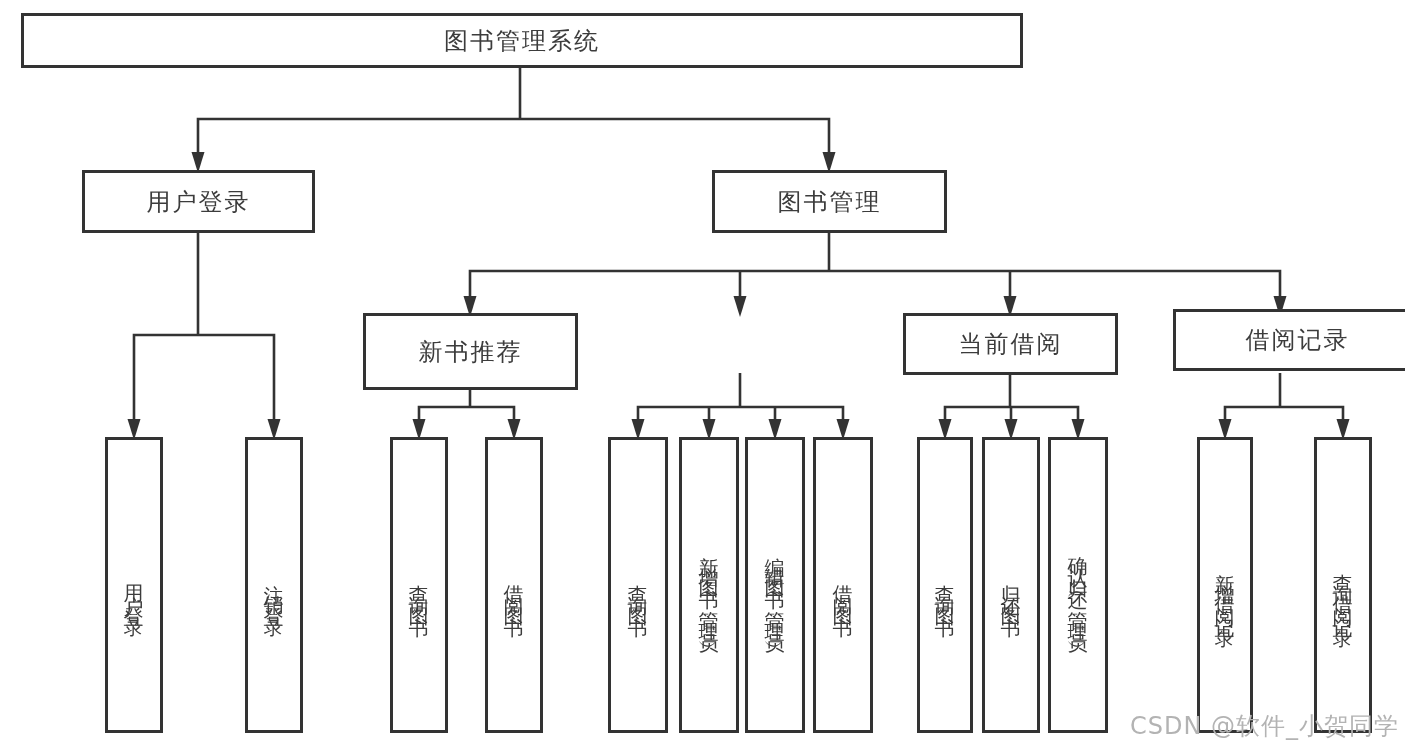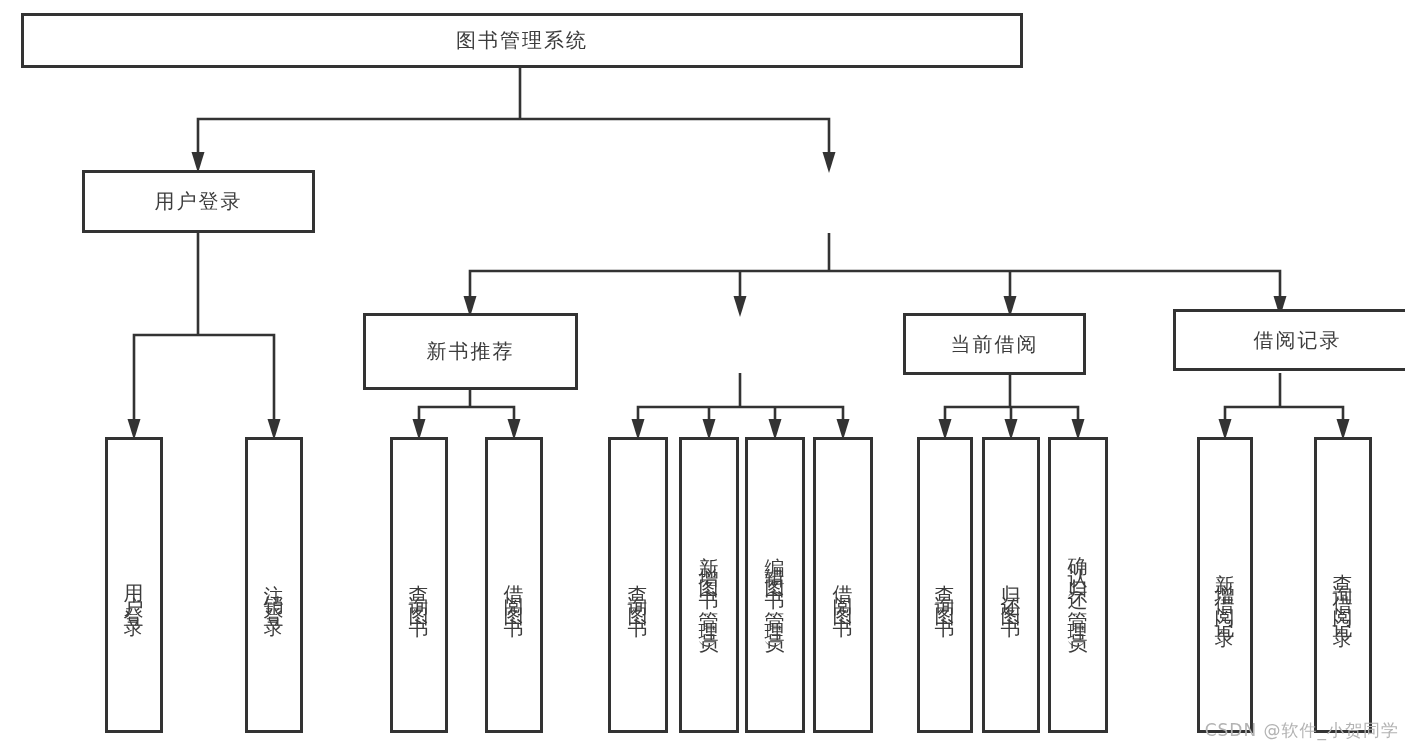--- a/index.html
+++ b/index.html
@@ -30,21 +30,21 @@
   #connectors polygon{
     fill:var(--line);
     stroke:none;
   }
   .hbox{
     position:absolute;
     box-sizing:border-box;
     border:3px solid var(--line);
     background:var(--background);
     display:flex;align-items:center;justify-content:center;
-    font-size:20px;
+    font-size:24px;
     letter-spacing:2px;
     color:var(--text);
     white-space:nowrap;
   }
   .vbox{
     position:absolute;
     top:437px;height:296px;
     box-sizing:border-box;
     border:3px solid var(--line);
     background:var(--background);
@@ -56,21 +56,21 @@
     font-size:20px;
     line-height:1.1;
     letter-spacing:11px;
     margin-bottom:-11px;
     color:var(--text);
     white-space:nowrap;
   }
   #watermark{
     position:absolute;
     right:6px;bottom:5px;
-    font-size:17px;
+    font-size:24px;
     color:var(--watermark);
     letter-spacing:1px;
     white-space:nowrap;
   }
 </style>
 </head>
 <body>
 
 <div id="canvas">
 
@@ -122,25 +122,28 @@
     <polygon points="1336.5,419 1349.5,419 1343,440"></polygon>
   </svg>
 
   <div class="hbox" style="left:21px;top:13px;width:1002px;height:55px">
     <span>图书管理系统</span>
   </div>
 
   <div class="hbox" style="left:82px;top:170px;width:233px;height:63px">
     <span>用户登录</span>
   </div>
+  <div class="hbox" style="left:712px;top:170px;width:235px;height:63px">
+    <span>图书管理</span>
+  </div>
 
   <div class="hbox" style="left:363px;top:313px;width:215px;height:77px">
     <span>新书推荐</span>
   </div>
-  <div class="hbox" style="left:903px;top:313px;width:183px;height:62px">
+  <div class="hbox" style="left:903px;top:313px;width:215px;height:62px">
     <span>当前借阅</span>
   </div>
   <div class="hbox" style="left:1173px;top:309px;width:249px;height:62px">
     <span>借阅记录</span>
   </div>
 
   <div class="vbox" style="left:105px;width:58px">
     <span class="vtext">用户登录</span>
   </div>
   <div class="vbox" style="left:245px;width:58px">

